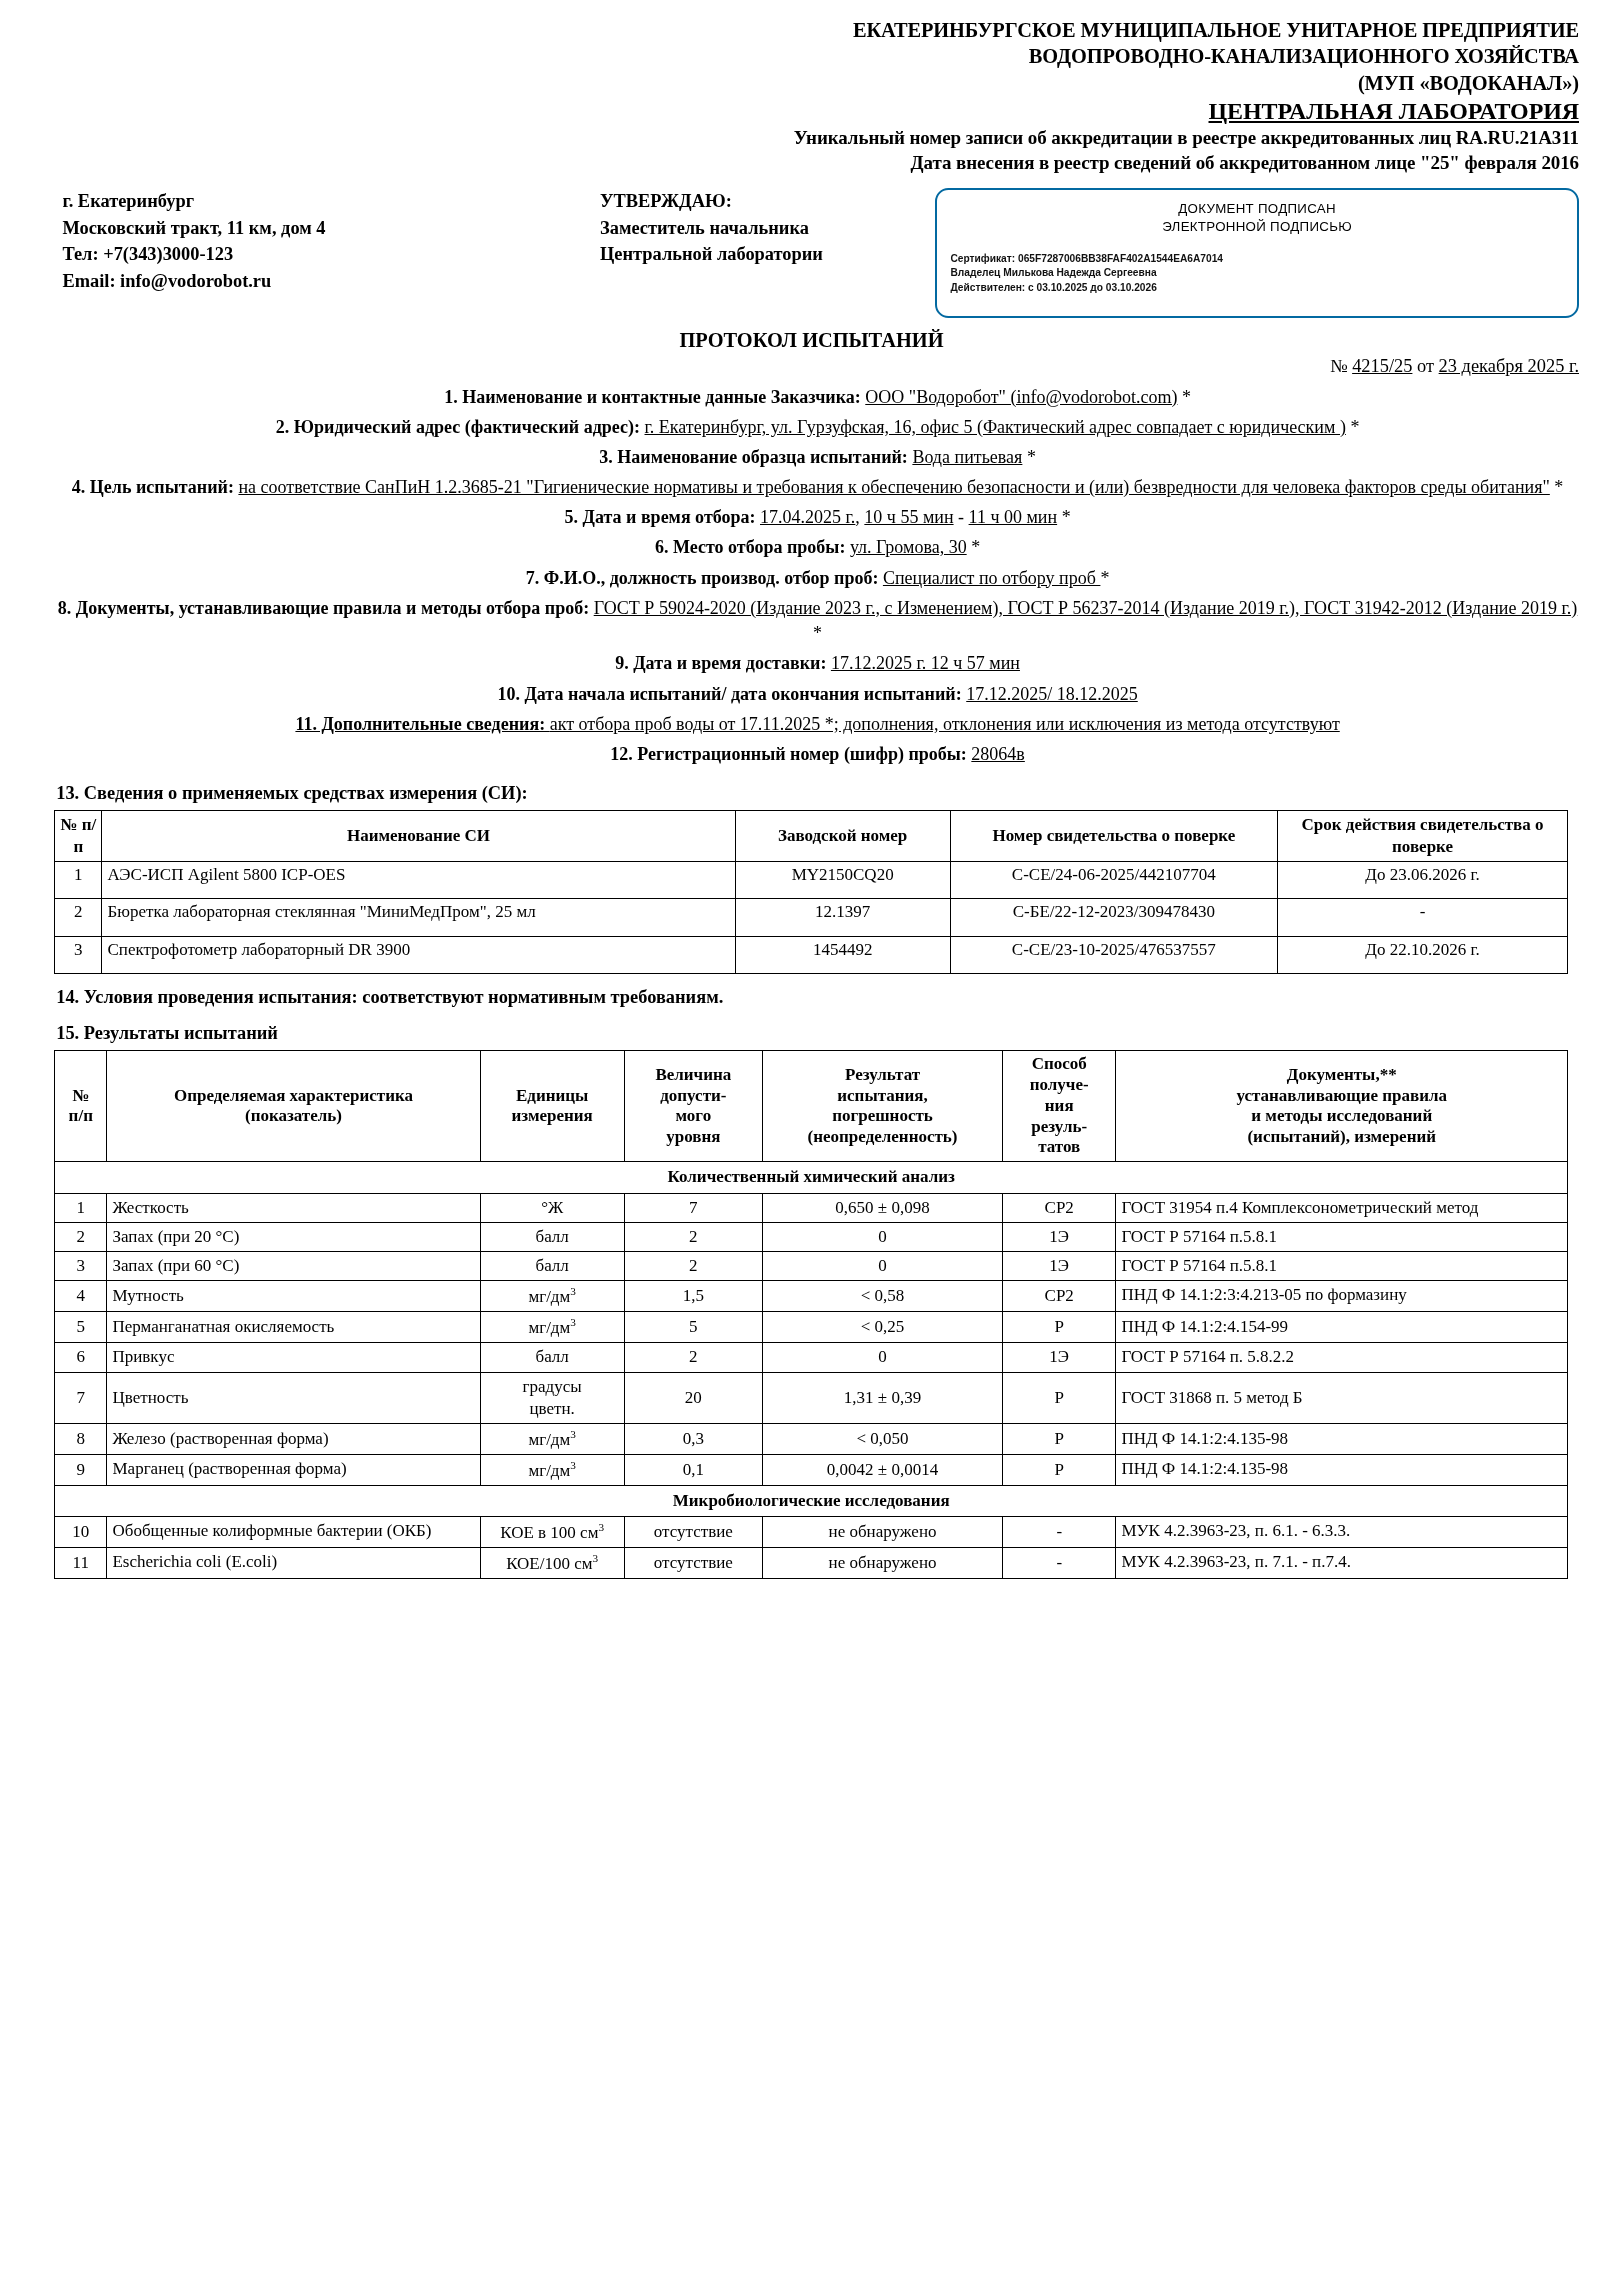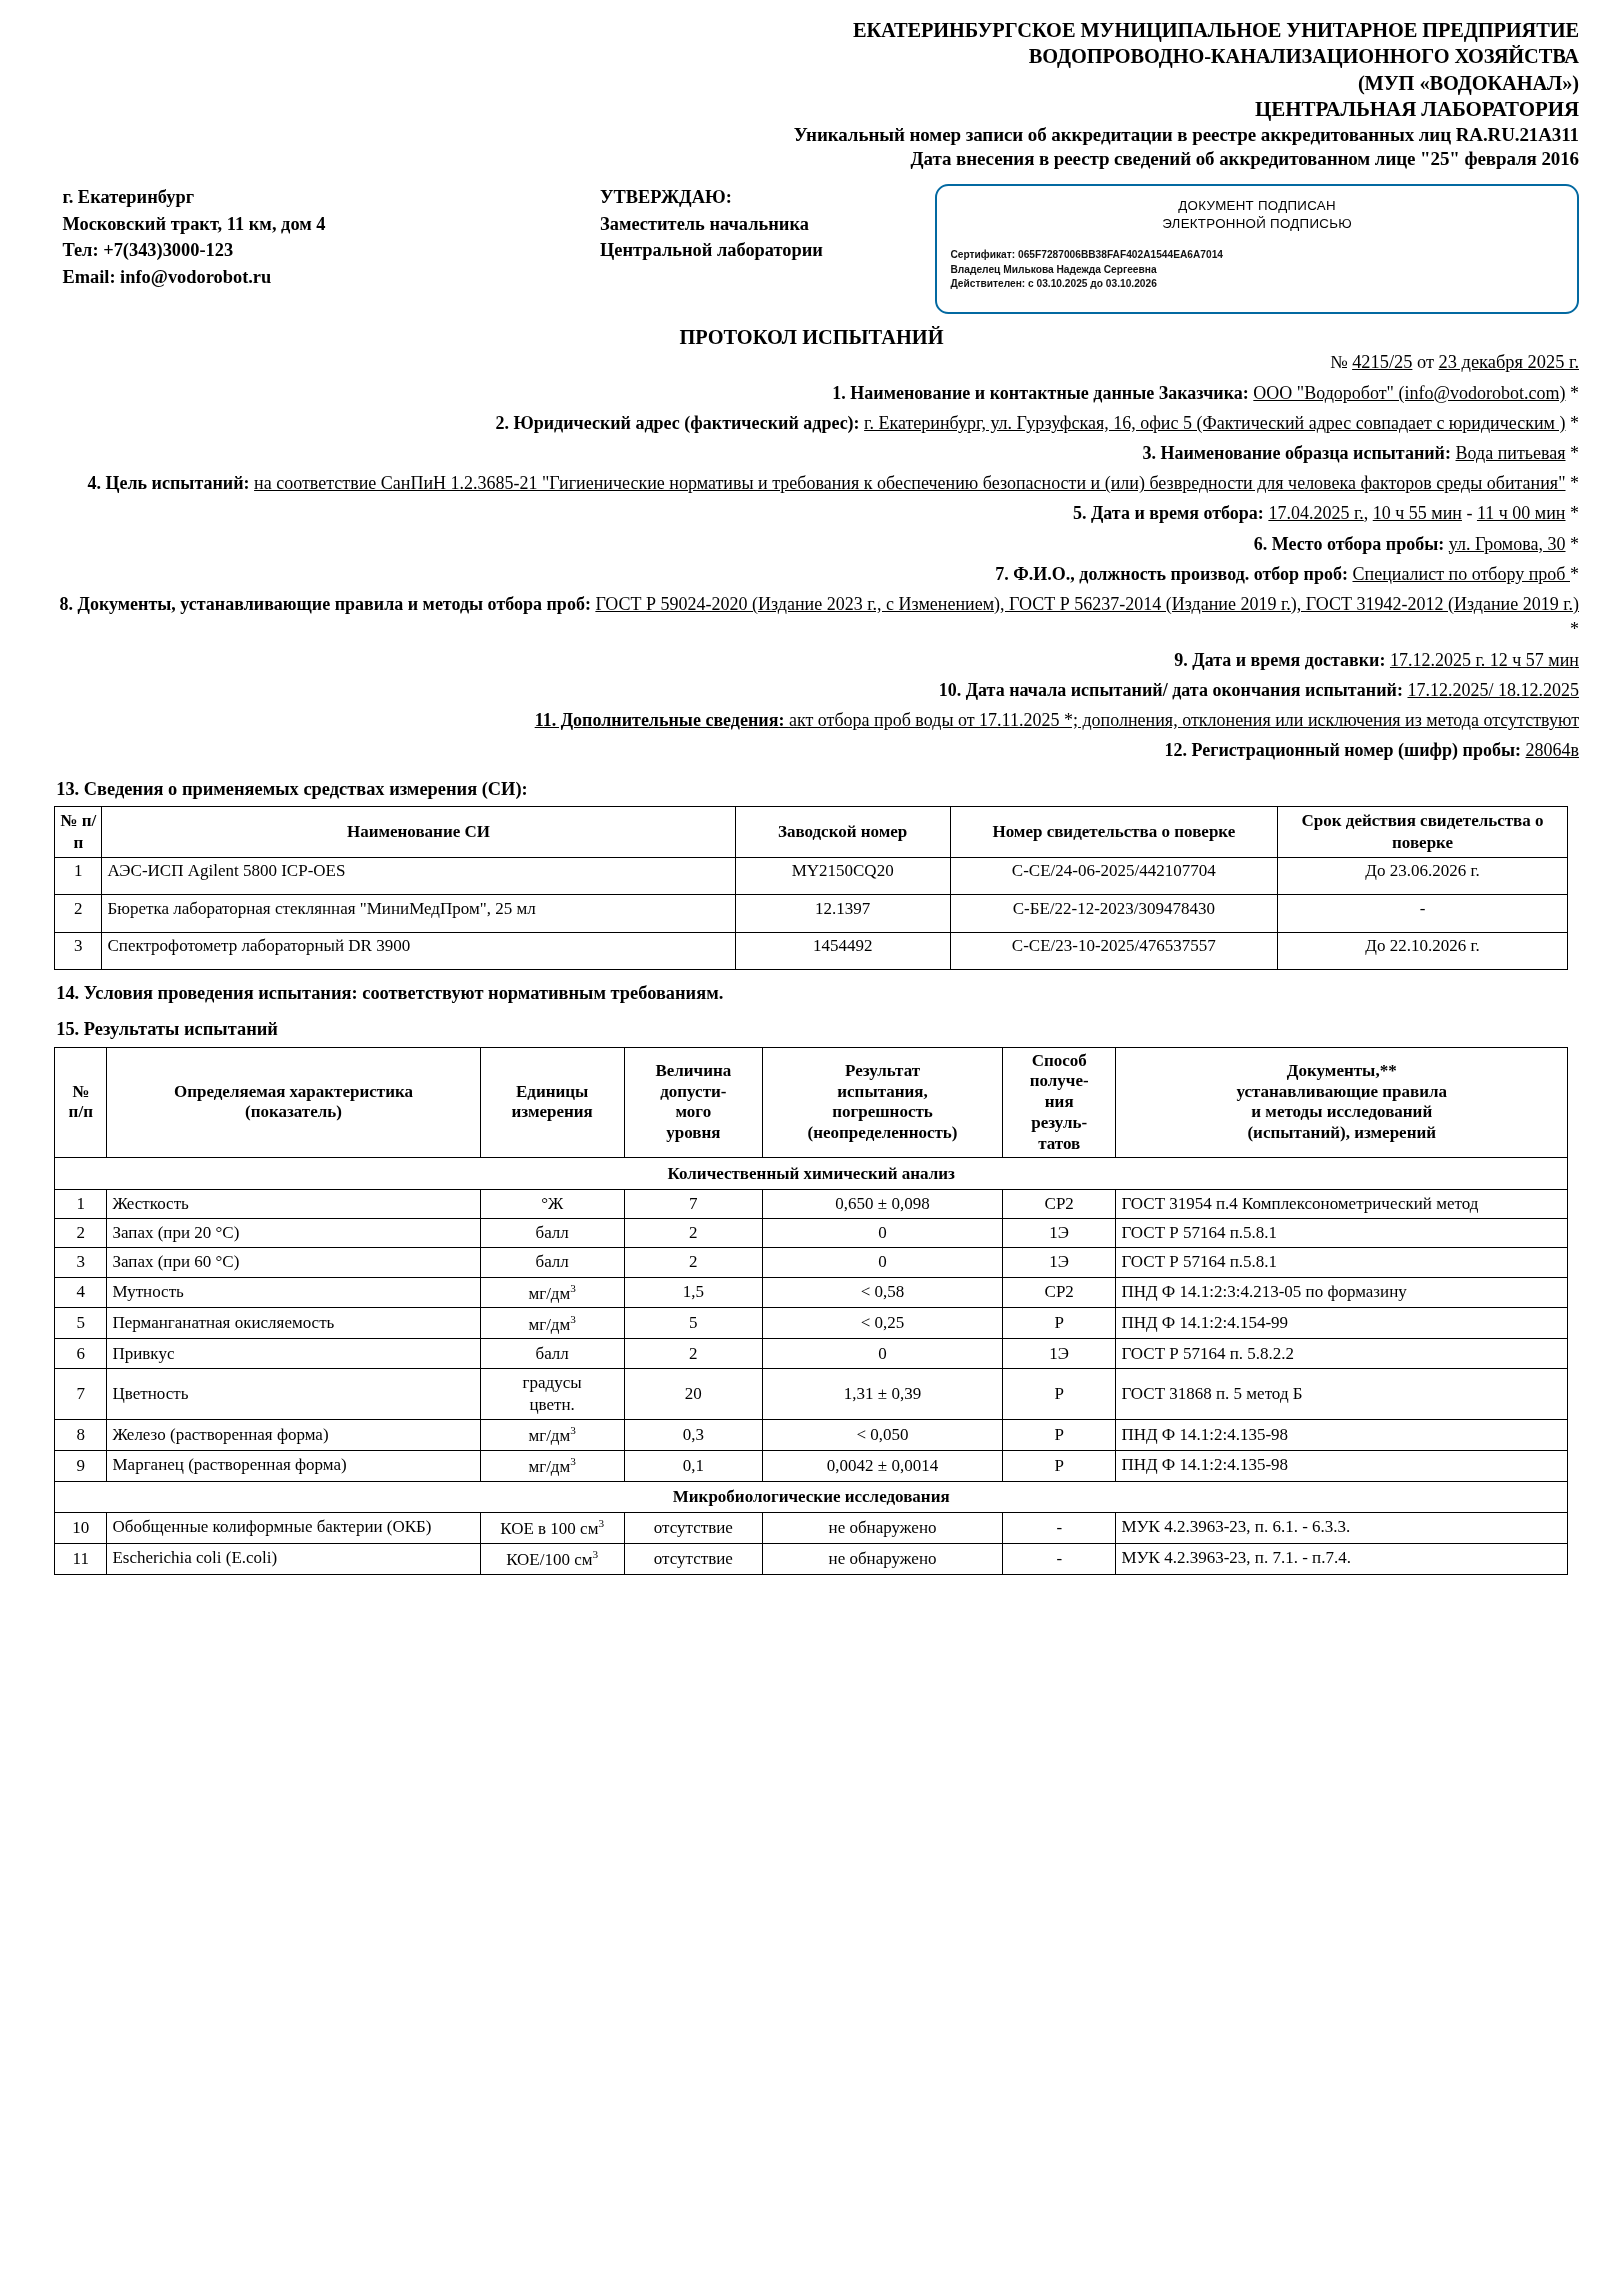--- a/index.html
+++ b/index.html
@@ -22,21 +22,21 @@
   }
   
   .org-header {
     text-align: right;
     font-weight: bold;
     font-size: 20.4px;
     line-height: 1.28;
     letter-spacing: -0.1px;
   }
   .org-header div { white-space: nowrap; }
-  .org-header .l4 { font-size: 21px; }
+  .org-header .l4 { font-size: 24px; text-decoration: underline; }
   .org-header .l5, .org-header .l6 { font-size: 19px; }
 
   
   .mid-block {
     display: flex;
     margin-top: 13.3px;
     align-items: flex-start;
   }
   .contact {
     width: 556px;
@@ -92,21 +92,21 @@
   }
   .u { text-decoration: underline; }
 
   
   .items { margin-top: 8.2px; }
   .item {
     font-size: 18px;
     line-height: 1.42;
     margin-bottom: 4.6px;
     padding-left: 12.2px;
-    text-align: right;
+    text-align: center;
   }
   .item b { font-weight: bold; }
   .item .val { text-decoration: underline; }
 
   
   table {
     border-collapse: collapse;
     width: 100%;
     font-size: 17px;
   }

